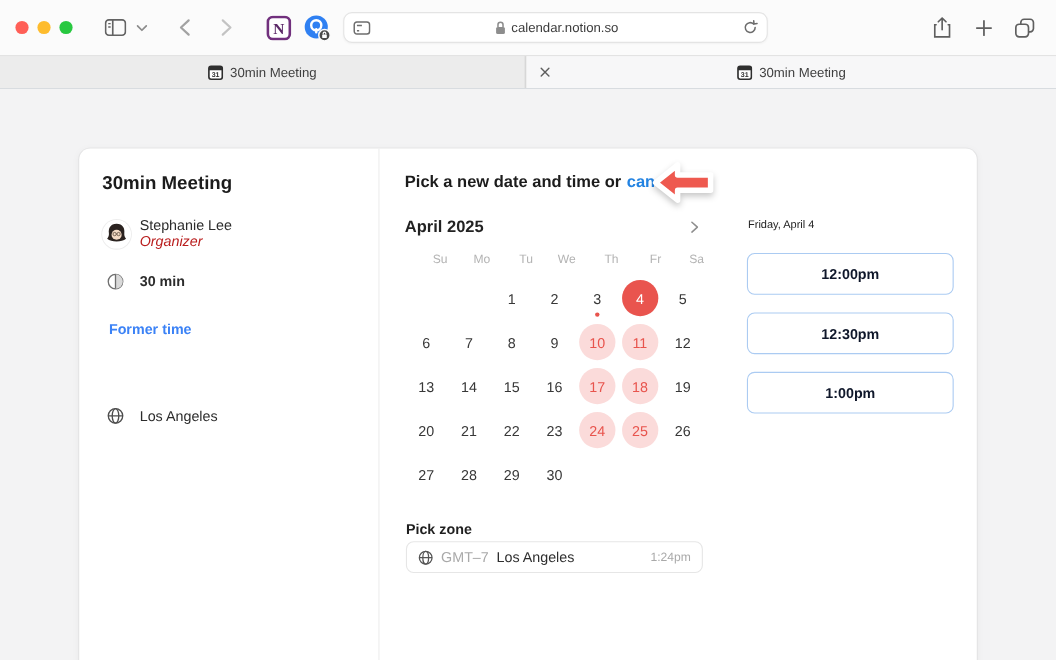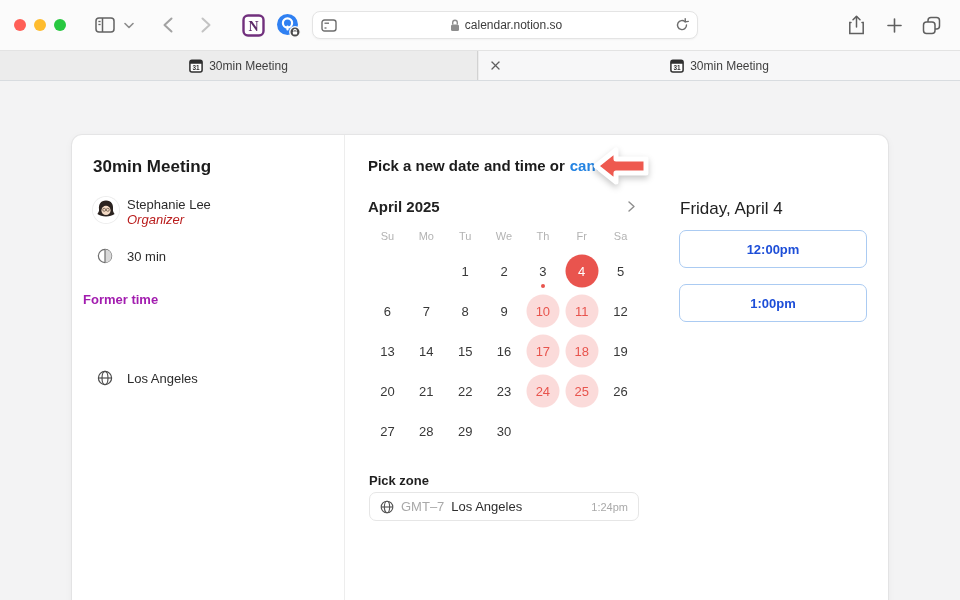--- a/index.html
+++ b/index.html
@@ -24,66 +24,66 @@
   .tab-title { font-size:12px; color:#3f3f3f; }
   .tab-close { position:absolute; left:8px; top:6px; width:17px; height:17px; display:flex; align-items:center; justify-content:center; border:none; background:none; cursor:default; }
 
   
   .page { position:absolute; top:81px; left:0; right:0; bottom:0; background:#f3f3f4; }
   .card { position:absolute; left:72px; top:54px; width:816px; height:620px; background:#fff; border-radius:10px; box-shadow:0 0 0 1px rgba(0,0,0,0.045), 0 2px 8px rgba(0,0,0,0.05); }
   .vdivider { position:absolute; left:272px; top:0; bottom:0; width:1px; background:#ededed; }
 
   
   .m-title { position:absolute; left:21px; top:22px; font-size:17px; font-weight:700; color:#1c1c1c; }
-  .row { position:absolute; left:21px; display:flex; align-items:flex-start; }
+  .row { position:absolute; left:21px; display:flex; align-items:center; }
   .icon-box { width:24px; display:flex; justify-content:center; flex-shrink:0; }
   .row-text { margin-left:10px; }
   .organizer-row { top:62px; }
   .name { font-size:13px; color:#2c2c2c; line-height:15px; }
   .sub { font-size:13px; color:#b91c1c; line-height:16px;font-style:italic; }
-  .duration-row { top:113px; align-items:center; }
+  .duration-row { top:113px; align-items:flex-start;font-weight:bold; }
   .plain13 { font-size:13px; color:#2c2c2c; }
-  .former-label { position:absolute; left:11px; top:157px; font-size:13px; font-weight:700; color:#a21caf; }
+  .former-label { position:absolute; left:27px; top:157px; font-size:13px; font-weight:700; color:#3b82f6; }
   .former-row { top:188px; }
   .location-row { top:235px; align-items:center; }
   .avatar { width:26px; height:26px; border-radius:50%; overflow:hidden; box-shadow:0 0 0 1px rgba(0,0,0,0.07); flex-shrink:0; }
   .avatar + .row-text { margin-left:8px; }
 
   
   .pick-head { position:absolute; left:296px; top:22px; font-size:15px; font-weight:700; color:#1c1c1c; }
   .cancel-link { color:#2383e2; text-decoration:none; margin-left:5px; }
   .annot-arrow { position:absolute; left:520px; top:9px; width:58px; height:44px; filter:drop-shadow(0 3px 3px rgba(0,0,0,0.22)); }
 
   
   .month-head { position:absolute; left:296px; top:62px; width:272px; display:flex; align-items:center; justify-content:space-between; }
   .month-label { font-size:15px; font-weight:600; color:#222; }
   .month-next { background:none; border:none; width:18px; height:18px; display:flex; align-items:center; justify-content:center; cursor:default; }
   .weekday-row { position:absolute; left:296px; top:95px; display:grid; grid-template-columns:repeat(7,38.86px); }
-  .wd { text-align:center; font-size:11px; color:#b3b3b3; }
+  .wd { text-align:right; font-size:11px; color:#b3b3b3; }
   .cal-grid { position:absolute; left:296px; top:116px; display:grid; grid-template-columns:repeat(7,38.86px); grid-auto-rows:40px; }
   .day { position:relative; display:flex; align-items:center; justify-content:center; font-size:13px; color:#383838; }
   .day .num { position:relative; z-index:1; }
   .day.selected::before, .day.available::before { content:""; position:absolute; left:50%; top:50%; transform:translate(-50%,-50%); width:33px; height:33px; border-radius:50%; }
   .day.selected::before { background:#e9544e; }
   .day.selected .num { color:#fff; font-weight:500; }
   .day.available::before { background:#fbdbda; }
   .day.available .num { color:#e8544d; font-weight:400; }
   .dot { position:absolute; bottom:3px; left:50%; transform:translateX(-50%); width:4px; height:4px; border-radius:50%; background:#e8544d; z-index:1; }
 
   
   .tz-label { position:absolute; left:297px; top:338px; font-size:13px; font-weight:700; color:#1f1f1f; }
   .tz-box { position:absolute; left:297px; top:357px; width:270px; height:29px; border:1px solid #e6e6e6; border-radius:7px; background:#fff; display:flex; align-items:center; padding:0 10px; gap:7px; cursor:default; }
   .tz-offset { font-size:13px; color:#a9a9a9; }
   .tz-city { font-size:13px; color:#2e2e2e; }
   .tz-time { margin-left:auto; font-size:11px; color:#a9a9a9; }
 
   
-  .day-heading { position:absolute; left:608px; top:64px; font-size:17px; font-weight:500; color:#222; }
+  .day-heading { position:absolute; left:608px; top:64px; font-size:10px; font-weight:500; color:#222; }
   .slot-list { position:absolute; left:607px; top:95px; width:188px; }
-  .slot { display:block; width:188px; height:38px; margin-bottom:16px; background:#fff; border:1px solid #abcbf2; border-radius:7px; color:#1d4ed8; font-size:13px; font-weight:600; font-family:"Liberation Sans",sans-serif; cursor:pointer; }
+  .slot { display:block; width:188px; height:38px; margin-bottom:16px; background:#fff; border:1px solid #abcbf2; border-radius:7px; color:#0f172a; font-size:13px; font-weight:600; font-family:"Liberation Sans",sans-serif; cursor:pointer; }
 
   svg { display:block; }
 </style>
 </head>
 <body>
 
 <div class="toolbar">
   <div class="traffic">
     <span class="light red"></span>
     <span class="light yellow"></span>
@@ -423,16 +423,17 @@
           </svg>
       </span>
       <span class="tz-offset">GMT–7</span>
       <span class="tz-city">Los Angeles</span>
       <span class="tz-time">1:24pm</span>
     </div>
 
     <div class="day-heading">Friday, April 4</div>
     <div class="slot-list">
         <button class="slot">12:00pm</button>
+        <button class="slot">12:30pm</button>
         <button class="slot">1:00pm</button>
       </div>
   </div>
 </div>
 
 </body></html>

